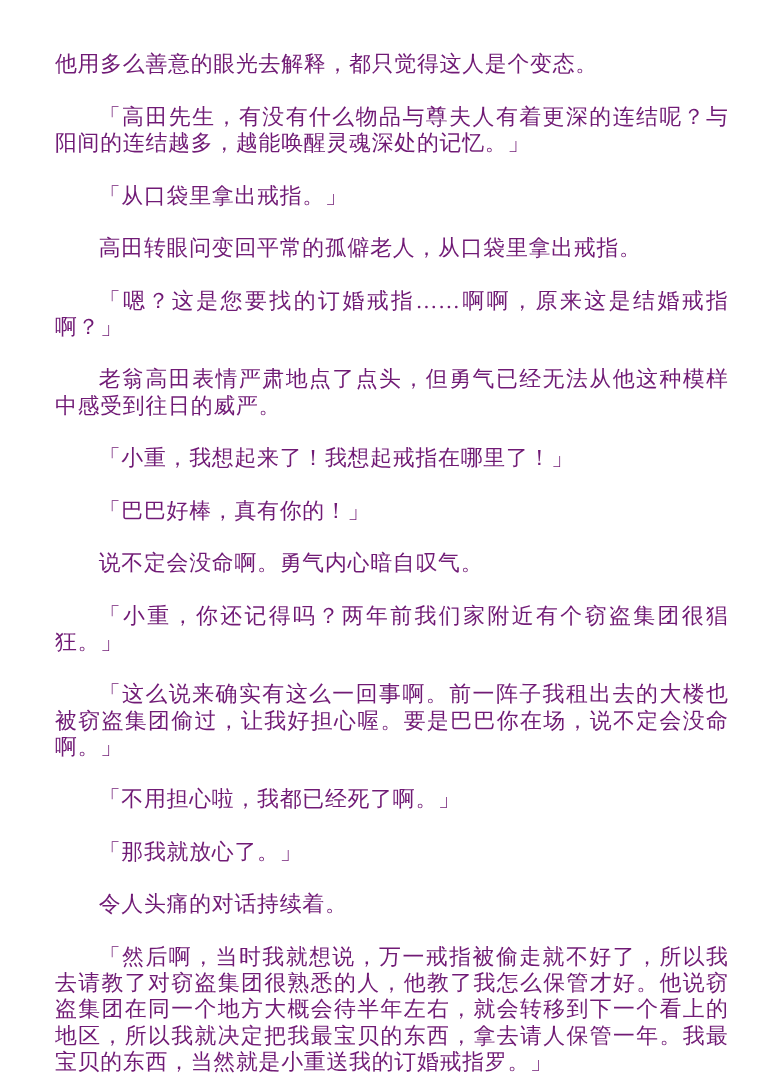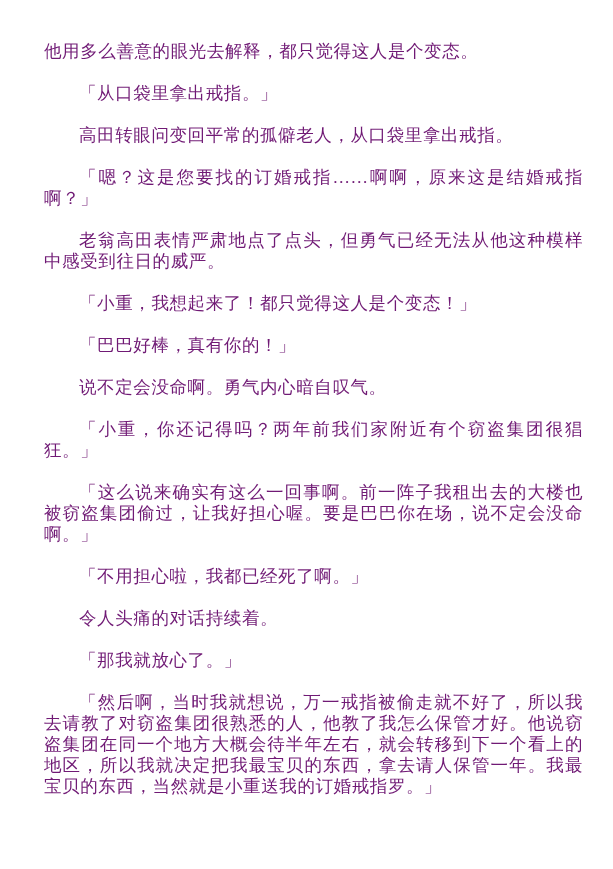--- a/index.html
+++ b/index.html
@@ -34,27 +34,28 @@
     text-indent: 0;
   }
 </style>
 </head>
 <body>
 
 <div class="page">
   <div class="text-body">
 
   <p class="no-indent">他用多么善意的眼光去解释，都只觉得这人是个变态。</p>
+      <p>「高田先生，有没有什么物品与尊夫人有着更深的连结呢？与阳间的连结越多，越能唤醒灵魂深处的记忆。」</p>
       <p>「从口袋里拿出戒指。」</p>
       <p>高田转眼问变回平常的孤僻老人，从口袋里拿出戒指。</p>
       <p>「嗯？这是您要找的订婚戒指……啊啊，原来这是结婚戒指啊？」</p>
       <p>老翁高田表情严肃地点了点头，但勇气已经无法从他这种模样中感受到往日的威严。</p>
-      <p>「小重，我想起来了！都只觉得这人是个变态！」</p>
+      <p>「小重，我想起来了！我想起戒指在哪里了！」</p>
       <p>「巴巴好棒，真有你的！」</p>
       <p>说不定会没命啊。勇气内心暗自叹气。</p>
       <p>「小重，你还记得吗？两年前我们家附近有个窃盗集团很猖狂。」</p>
       <p>「这么说来确实有这么一回事啊。前一阵子我租出去的大楼也被窃盗集团偷过，让我好担心喔。要是巴巴你在场，说不定会没命啊。」</p>
       <p>「不用担心啦，我都已经死了啊。」</p>
+      <p>「那我就放心了。」</p>
       <p>令人头痛的对话持续着。</p>
-      <p>「那我就放心了。」</p>
       <p>「然后啊，当时我就想说，万一戒指被偷走就不好了，所以我去请教了对窃盗集团很熟悉的人，他教了我怎么保管才好。他说窃盗集团在同一个地方大概会待半年左右，就会转移到下一个看上的地区，所以我就决定把我最宝贝的东西，拿去请人保管一年。我最宝贝的东西，当然就是小重送我的订婚戒指罗。」</p>
     </div>
 </div>
 
 </body></html>

